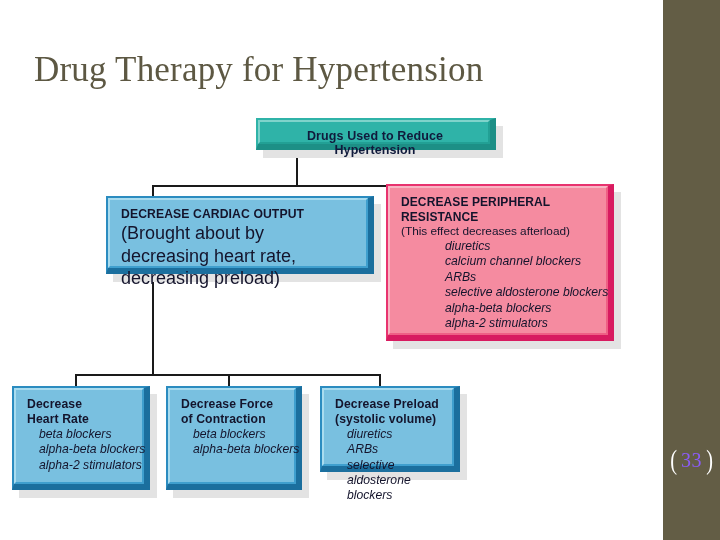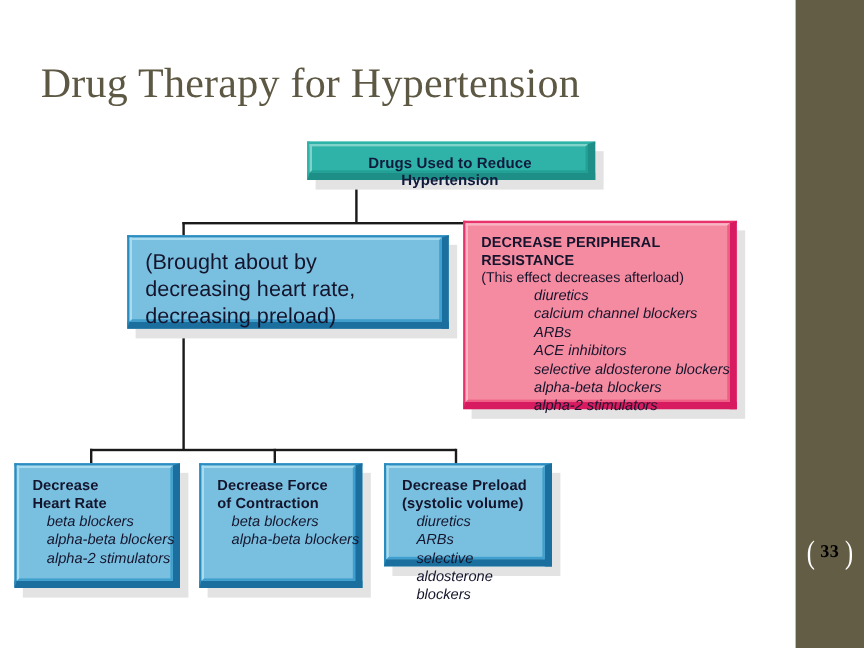--- a/index.html
+++ b/index.html
@@ -43,23 +43,22 @@
   #slide-number-badge .brk {
     font-size: 27px;
     font-weight: 300;
     color: #ffffff;
     line-height: 1;
     transform: scaleX(0.75);
     display: inline-block;
   }
   #slide-number-badge .num {
     margin: 0 3px;
-    color: #000000;
-    font-size: 15px;
-    font-weight: bold;
+    color: #8b5cf6;
+    font-size: 20px;
   }
 
   
   #page-title {
     position: absolute;
     left: 34px;
     top: 50px;
     width: 620px;
     font-family: "Liberation Serif", serif;
     font-size: 35px;
@@ -217,37 +216,37 @@
         <div class="inner">
           <div class="title">Drugs Used to Reduce Hypertension</div>
         </div>
       </div>
     </div>
 
     <div class="node blue" style="left:106px; top:88px; width:268px; height:78px;">
       <div class="shadow"></div>
       <div class="body">
         <div class="inner">
+          <div class="hdr">DECREASE CARDIAC OUTPUT</div>
           <div class="sub">(Brought about by decreasing heart rate,</div>
           <div class="sub">decreasing preload)</div>
         </div>
       </div>
     </div>
 
     <div class="node pink" style="left:386px; top:76px; width:228px; height:157px;">
       <div class="shadow"></div>
       <div class="body">
         <div class="inner">
           <div class="hdr small">DECREASE PERIPHERAL RESISTANCE</div>
           <div class="sub small">(This effect decreases afterload)</div>
           <ul class="drugs indent-lg">
             <li>diuretics</li>
             <li>calcium channel blockers</li>
             <li>ARBs</li>
-            <li>ACE inhibitors</li>
             <li>selective aldosterone blockers</li>
             <li>alpha-beta blockers</li>
             <li>alpha-2 stimulators</li>
           </ul>
         </div>
       </div>
     </div>
 
     <div class="node blue" style="left:12px; top:278px; width:138px; height:104px;">
       <div class="shadow"></div>

